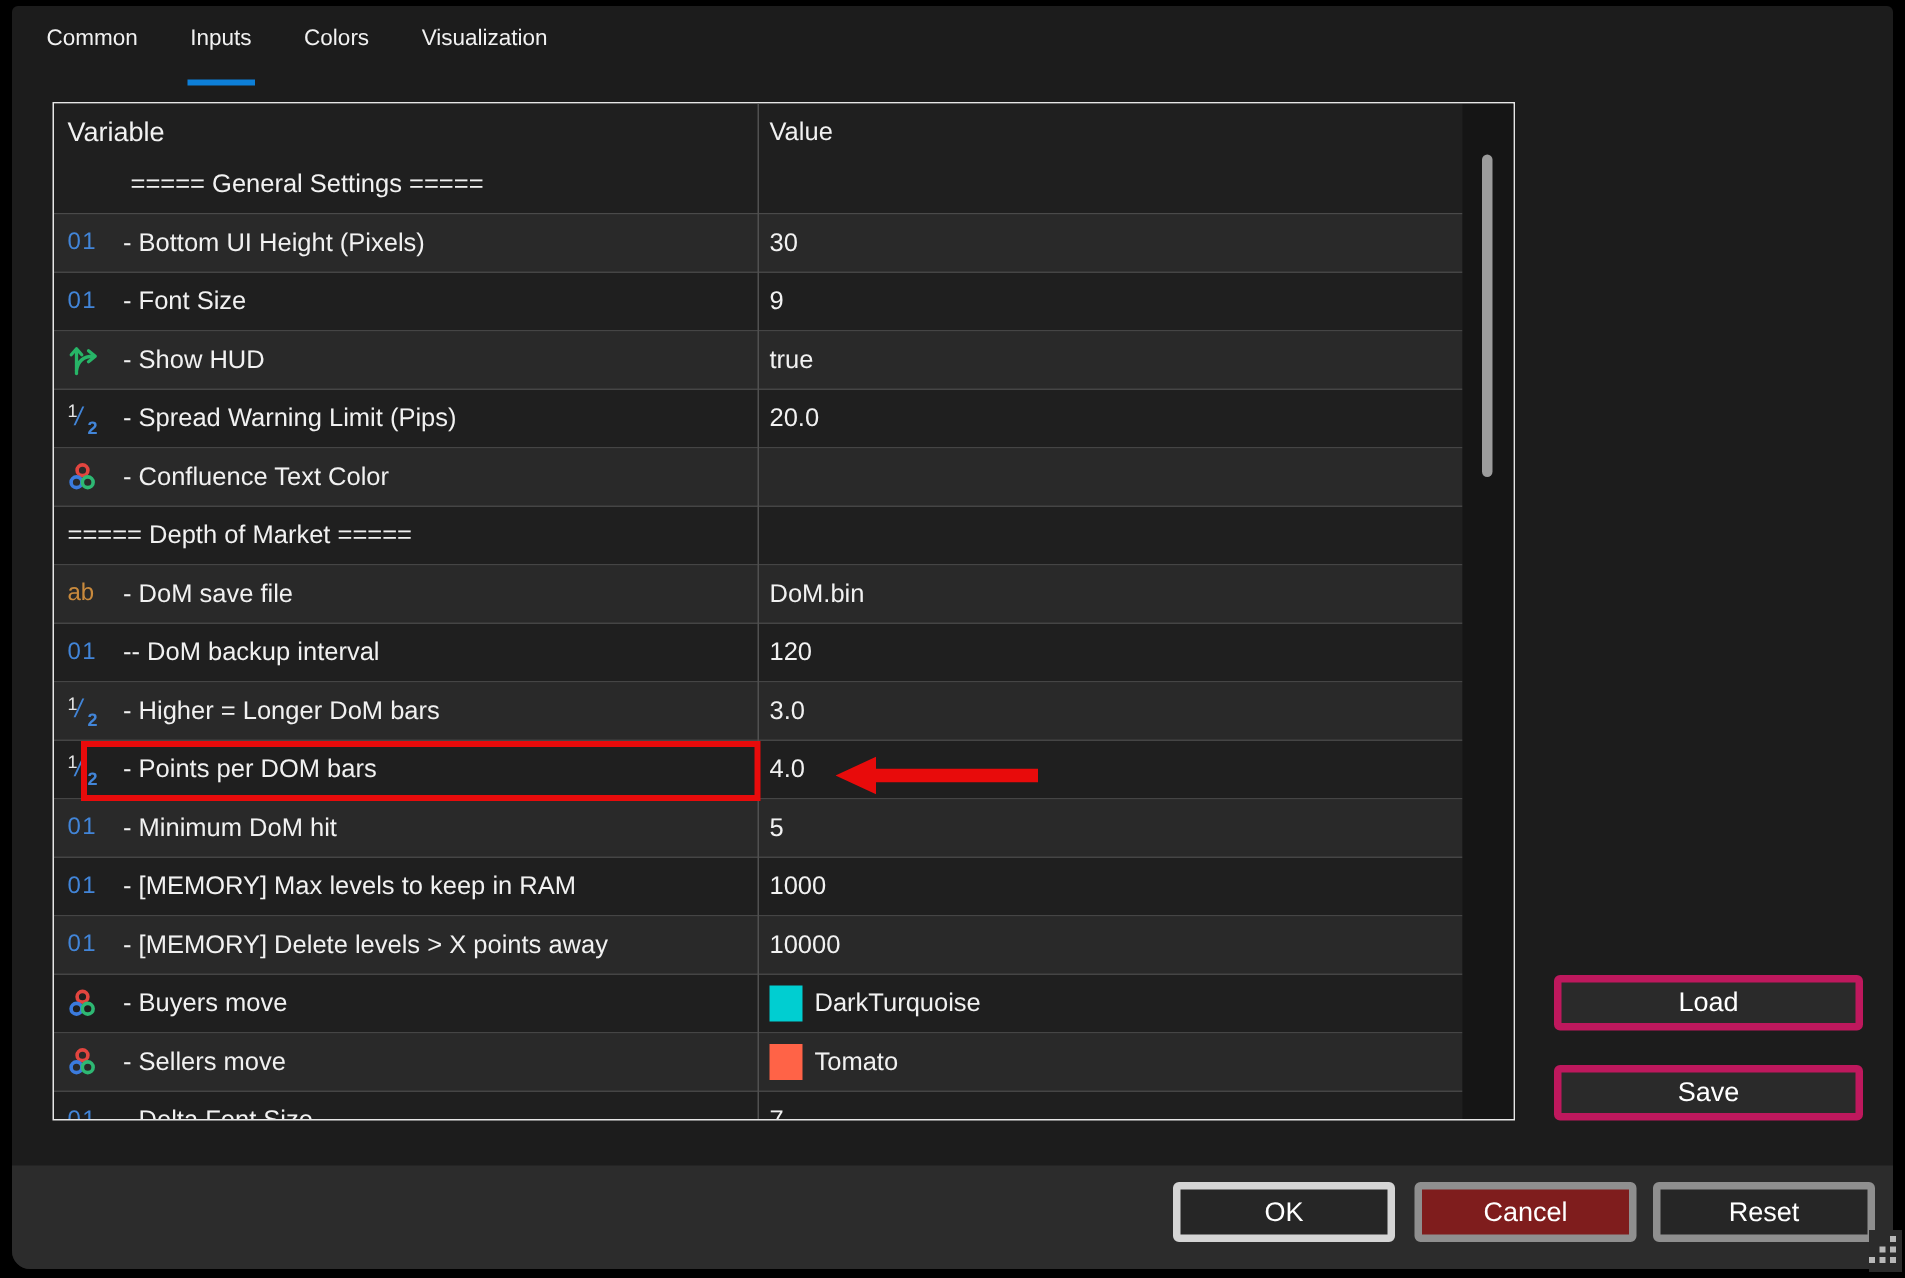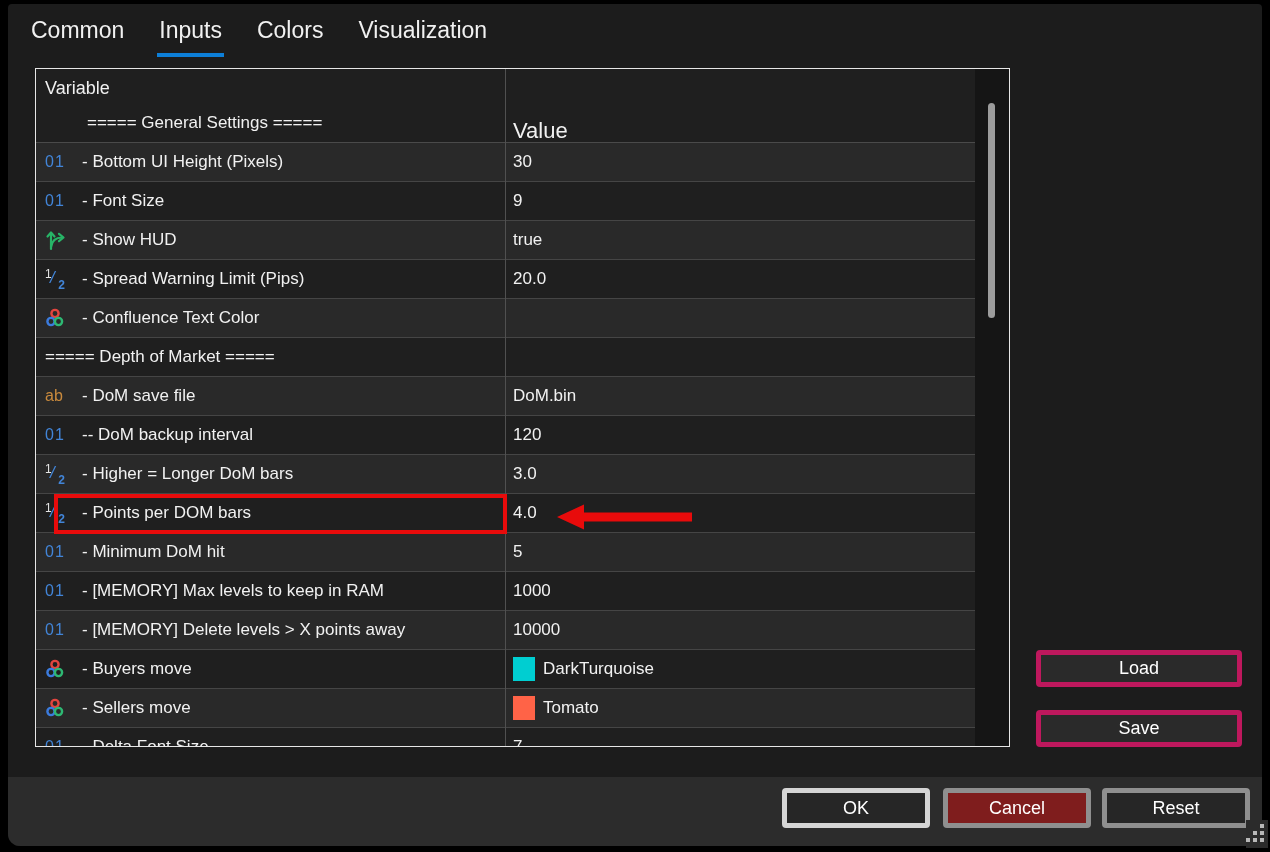--- a/index.html
+++ b/index.html
@@ -2,28 +2,28 @@
 <html><head>
 <meta charset="utf-8">
 <style>
   html,body{margin:0;padding:0;background:#000;}
   .stage{position:relative;width:1270px;height:852px;background:#000;overflow:hidden;
          font-family:"Liberation Sans",sans-serif;color:#f1f1f1;}
   .dialog{position:absolute;left:8px;top:4px;width:1254px;height:842px;background:#1c1c1c;
           border-radius:4px 4px 12px 12px;}
   
   .tabbar{position:absolute;left:19px;top:10px;height:40px;display:flex;gap:27px;}
-  .tab{position:relative;padding:3px 4px;font-size:23px;color:#f1f1f1;cursor:default;white-space:nowrap;}
+  .tab{position:relative;padding:3px 4px;font-size:15px;color:#f1f1f1;cursor:default;white-space:nowrap;}
   .tab.active::after{content:"";position:absolute;left:2px;right:2px;bottom:-3px;height:4px;background:#0d7fd8;}
   
   .ptable{position:absolute;left:27px;top:64px;width:975px;height:679px;border:1px solid #e6e6e6;
           background:#1e1e1e;overflow:hidden;box-sizing:border-box;}
   .thead{position:relative;width:939px;height:74px;border-bottom:1px solid #4a4a4a;box-sizing:border-box;background:#1f1f1f;}
   .h-var{position:absolute;left:9px;top:9px;font-size:18px;}
-  .h-val{position:absolute;left:477px;top:9px;font-size:22px;margin-top:40px;}
+  .h-val{position:absolute;left:477px;top:9px;font-size:17px;}
   .h-section{position:absolute;left:9px;top:44px;font-size:17px;margin-left:42px;}
   .row{position:relative;width:939px;height:39px;border-bottom:1px solid #454545;box-sizing:border-box;}
   .row.light{background:#292929}
   .row.dark{background:#1f1f1f}
   .icon-box{position:absolute;left:9px;top:0;height:100%;display:flex;align-items:center;}
   .lbl{position:absolute;left:46px;top:0;line-height:37px;font-size:17px;white-space:nowrap;}
   .row.section .lbl{left:9px;}
   .val{position:absolute;left:477px;top:0;height:100%;display:flex;align-items:center;gap:8px;font-size:17px;white-space:nowrap;}
   .swatch{width:22px;height:24px;display:inline-block;}
   .vline{position:absolute;left:469px;top:0;width:1px;height:100%;background:#505050;z-index:2;}

